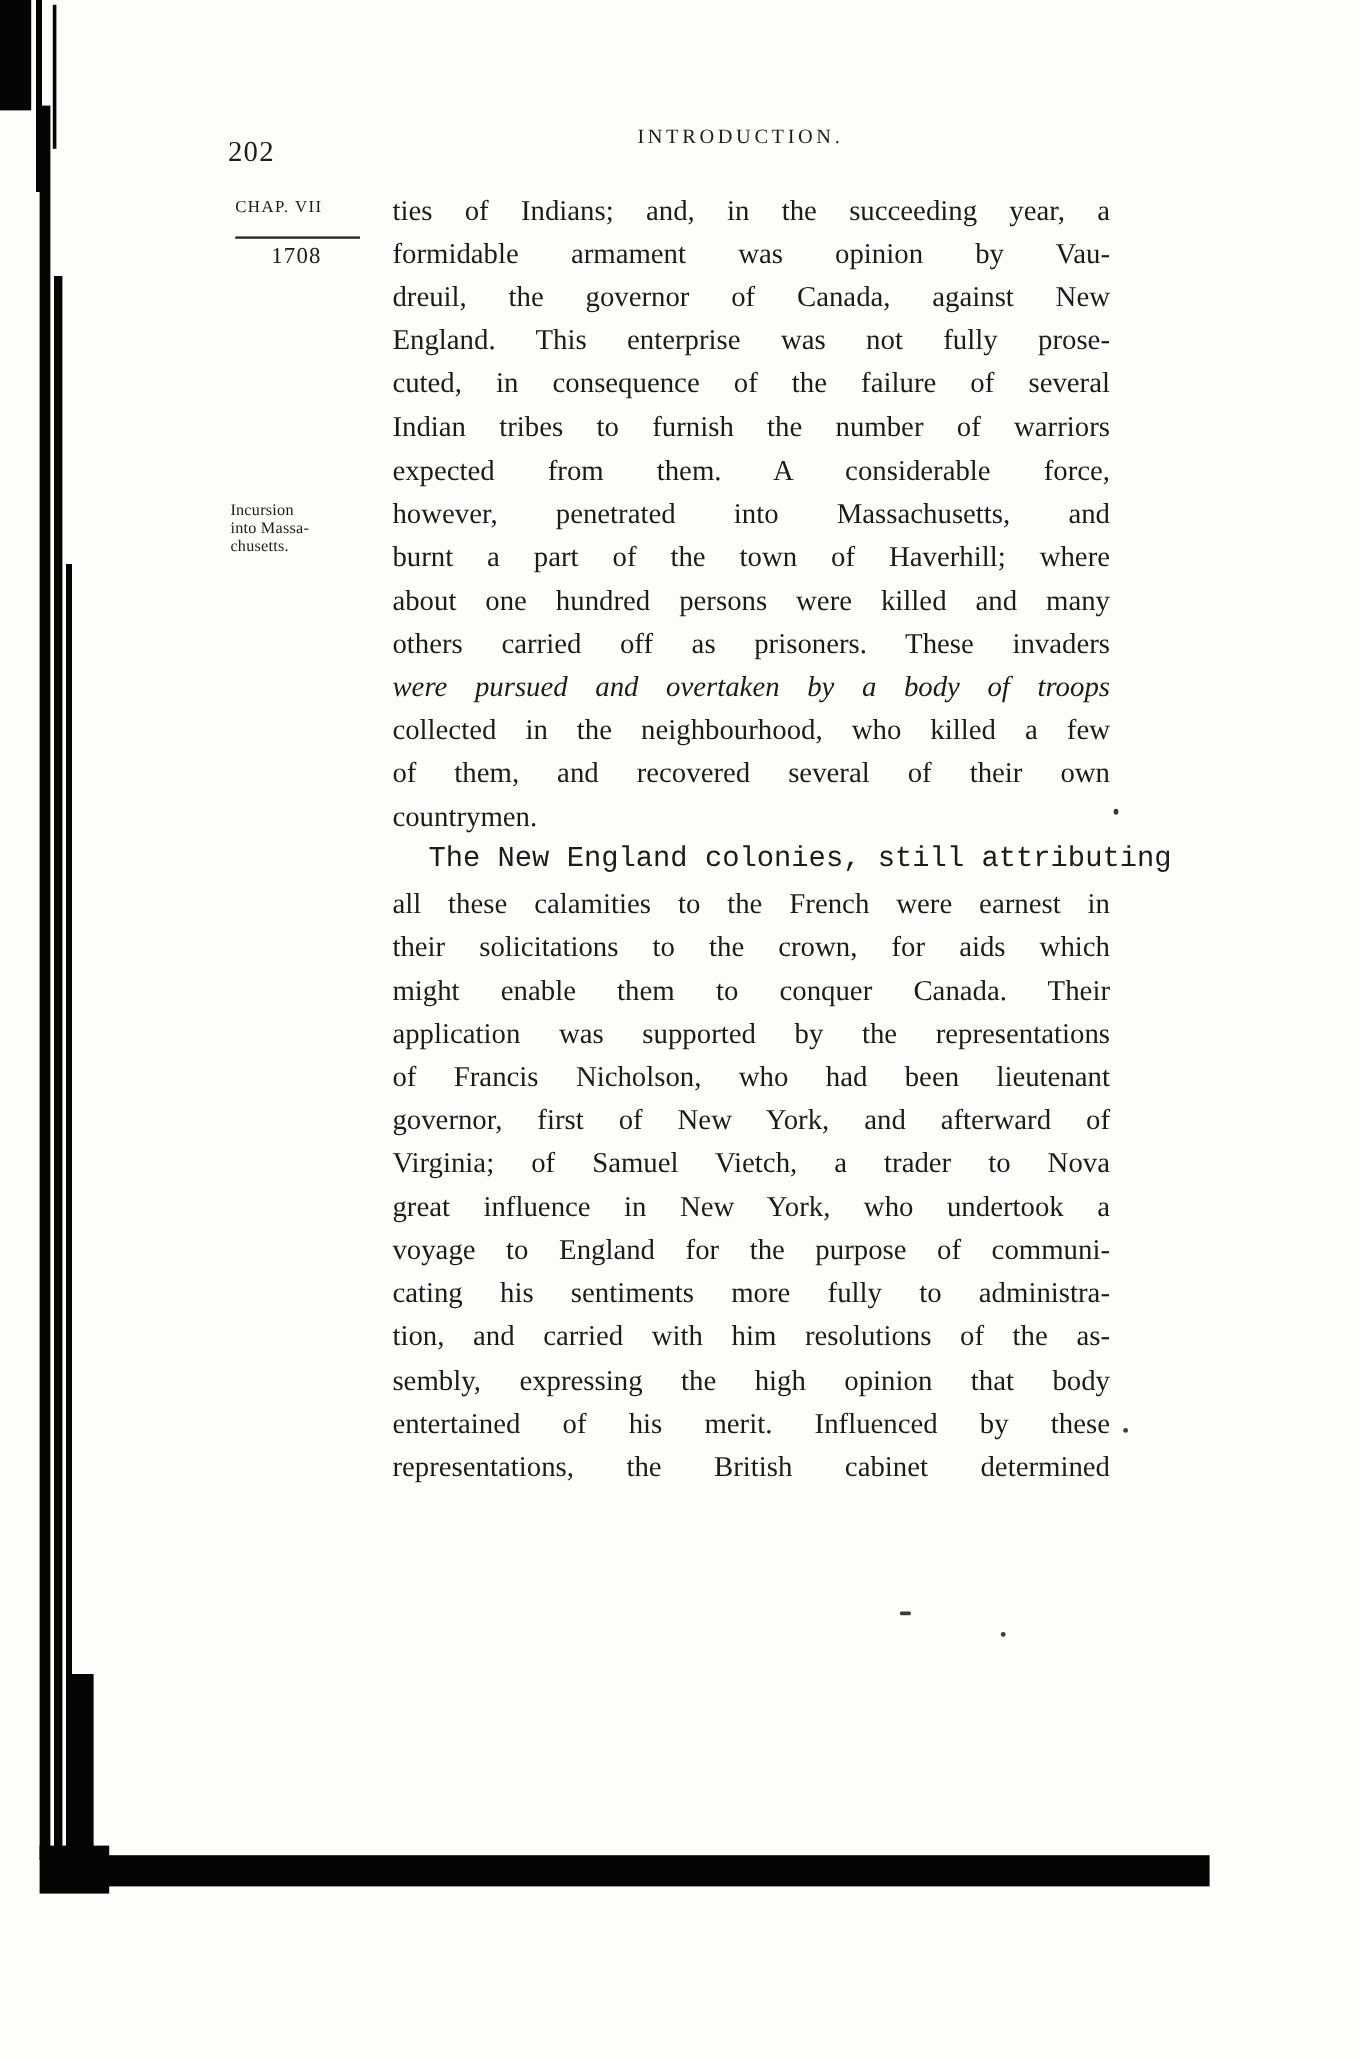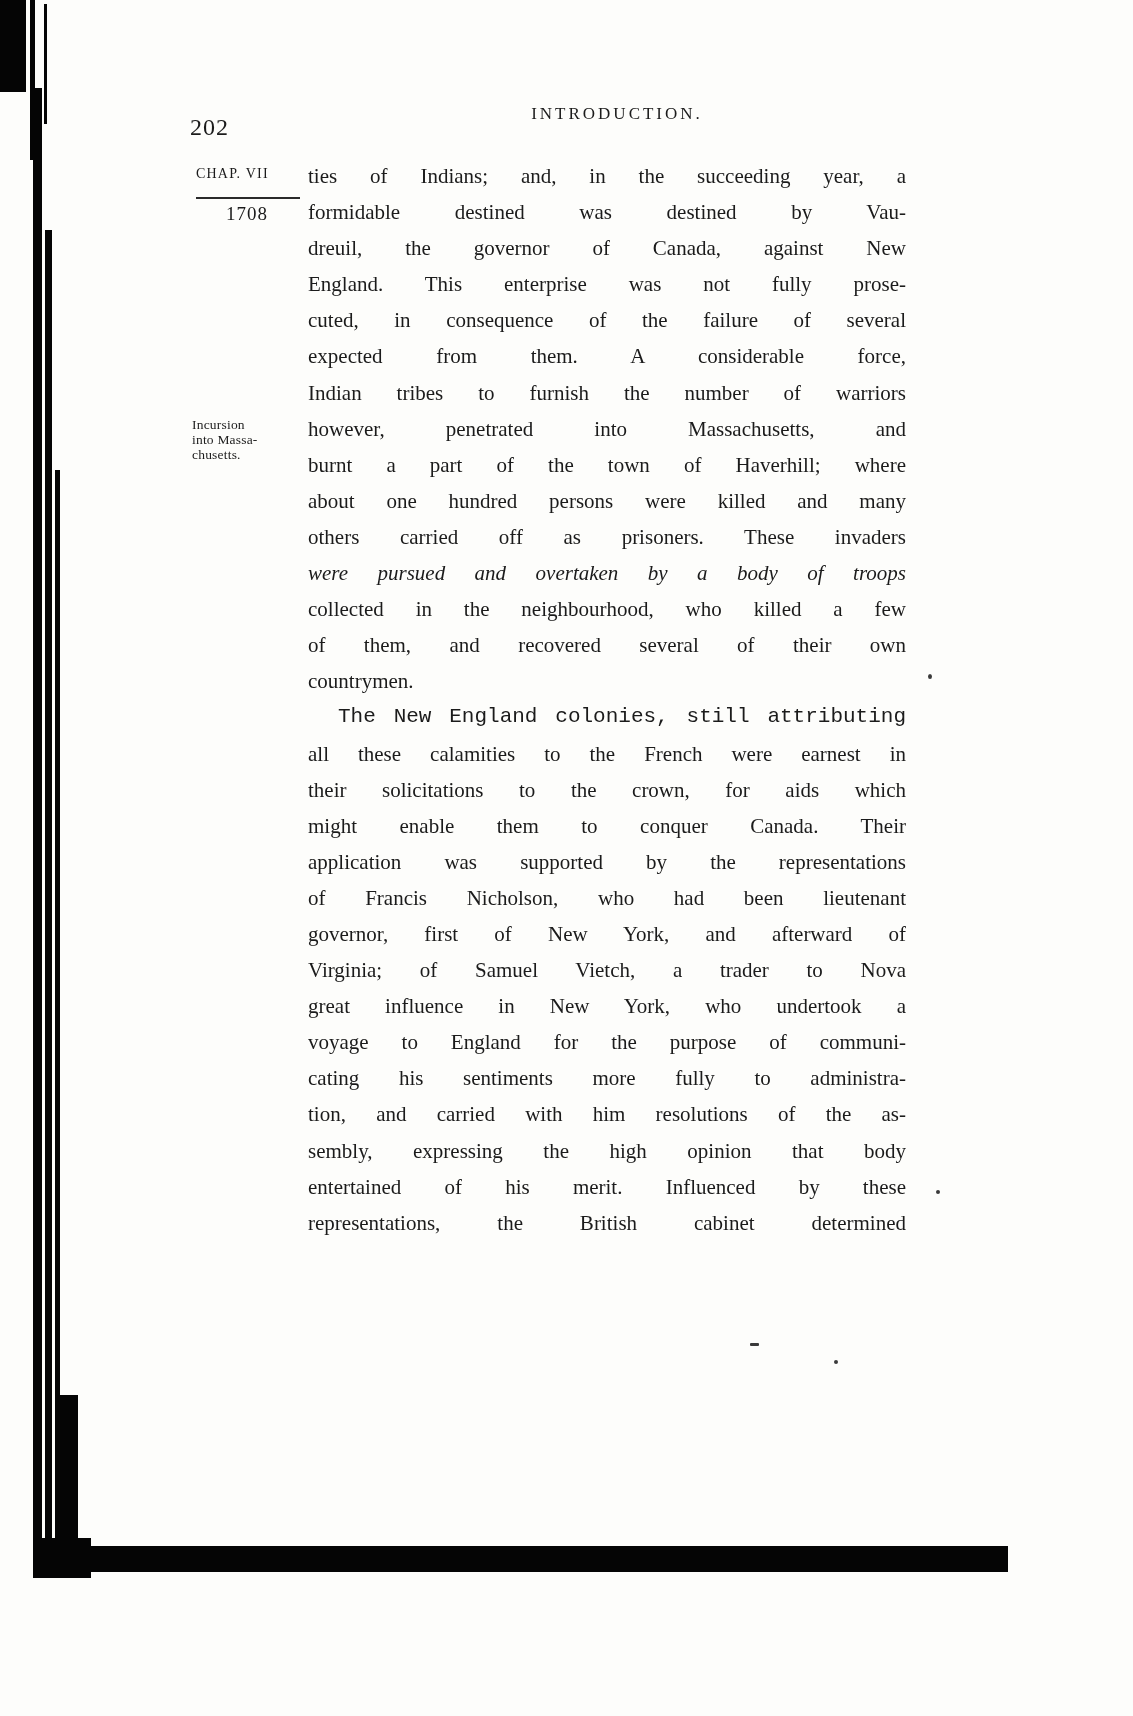--- a/index.html
+++ b/index.html
@@ -81,24 +81,24 @@
     left: 192px;
     top: 417px;
     font-size: 13.5px;
     line-height: 15px;
     letter-spacing: 0.2px;
   }
 
   
   .text-col {
     position: absolute;
-    left: 308px;
+    left: 327px;
     top: 158px;
     width: 598px;
-    font-size: 21px;
+    font-size: 24px;
   }
   .line {
     height: 36.1px;
     line-height: 36.1px;
     text-align: justify;
     text-align-last: justify;
     white-space: nowrap;
     overflow: visible;
   }
   .line.lastline {
@@ -138,26 +138,26 @@
   <div class="margin-rule"></div>
   <div class="margin-year">1708</div>
   <div class="margin-note">
     <div>Incursion</div>
     <div>into Massa-</div>
     <div>chusetts.</div>
   </div>
 
   <div class="text-col">
     <div class="line">ties of Indians; and, in the succeeding year, a</div>
-    <div class="line">formidable destined was destined by Vau-</div>
+    <div class="line">formidable armament was opinion by Vau-</div>
     <div class="line">dreuil, the governor of Canada, against New</div>
     <div class="line">England. This enterprise was not fully prose-</div>
     <div class="line">cuted, in consequence of the failure of several</div>
+    <div class="line">Indian tribes to furnish the number of warriors</div>
     <div class="line">expected from them. A considerable force,</div>
-    <div class="line">Indian tribes to furnish the number of warriors</div>
     <div class="line">however, penetrated into Massachusetts, and</div>
     <div class="line">burnt a part of the town of Haverhill; where</div>
     <div class="line">about one hundred persons were killed and many</div>
     <div class="line">others carried off as prisoners. These invaders</div>
     <div class="line italic">were pursued and overtaken by a body of troops</div>
     <div class="line">collected in the neighbourhood, who killed a few</div>
     <div class="line">of them, and recovered several of their own</div>
     <div class="line lastline">countrymen.</div>
 
     <div class="line indent">The New England colonies, still attributing</div>

